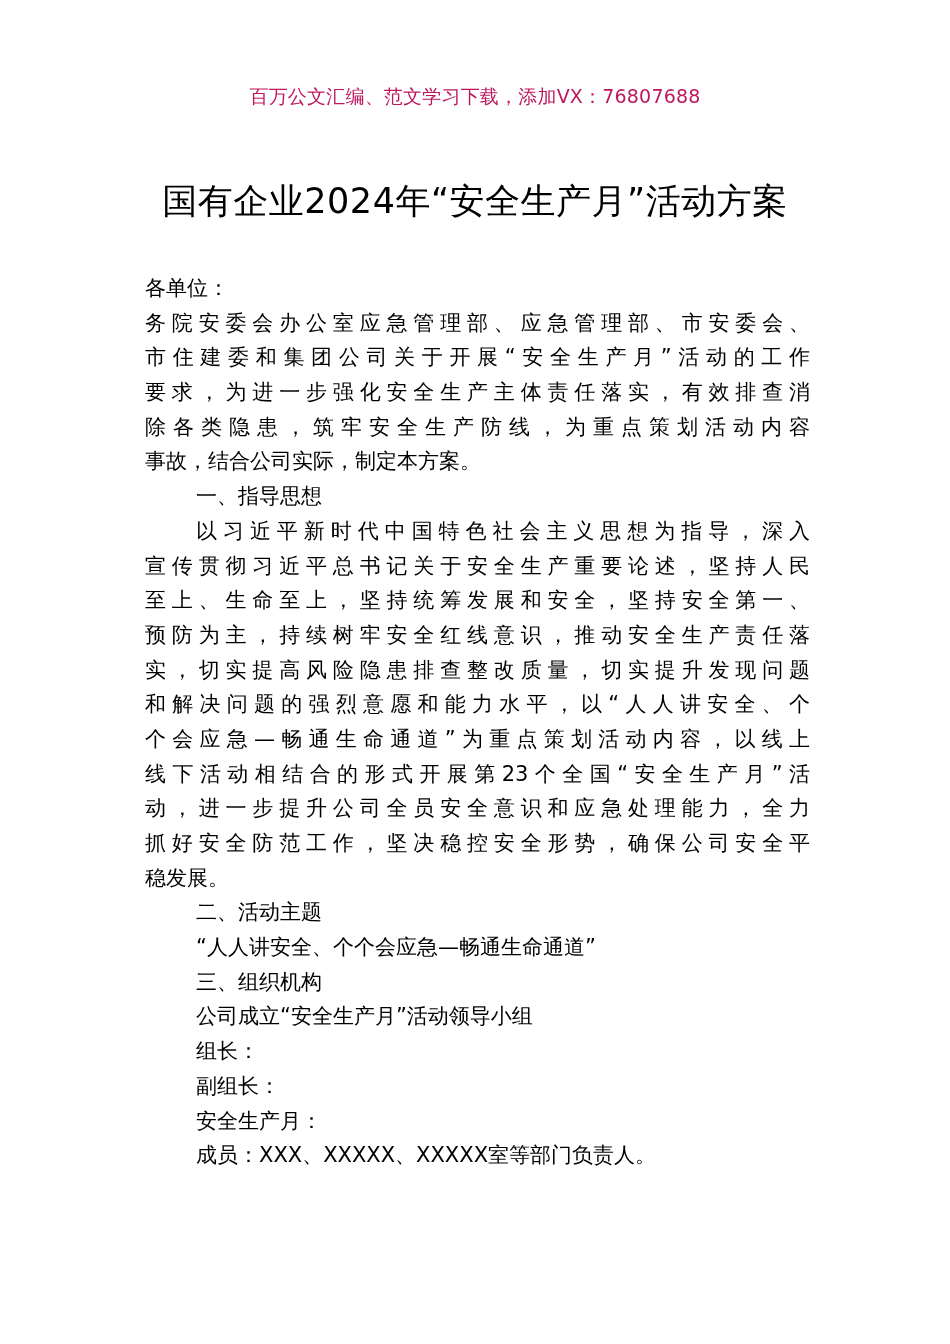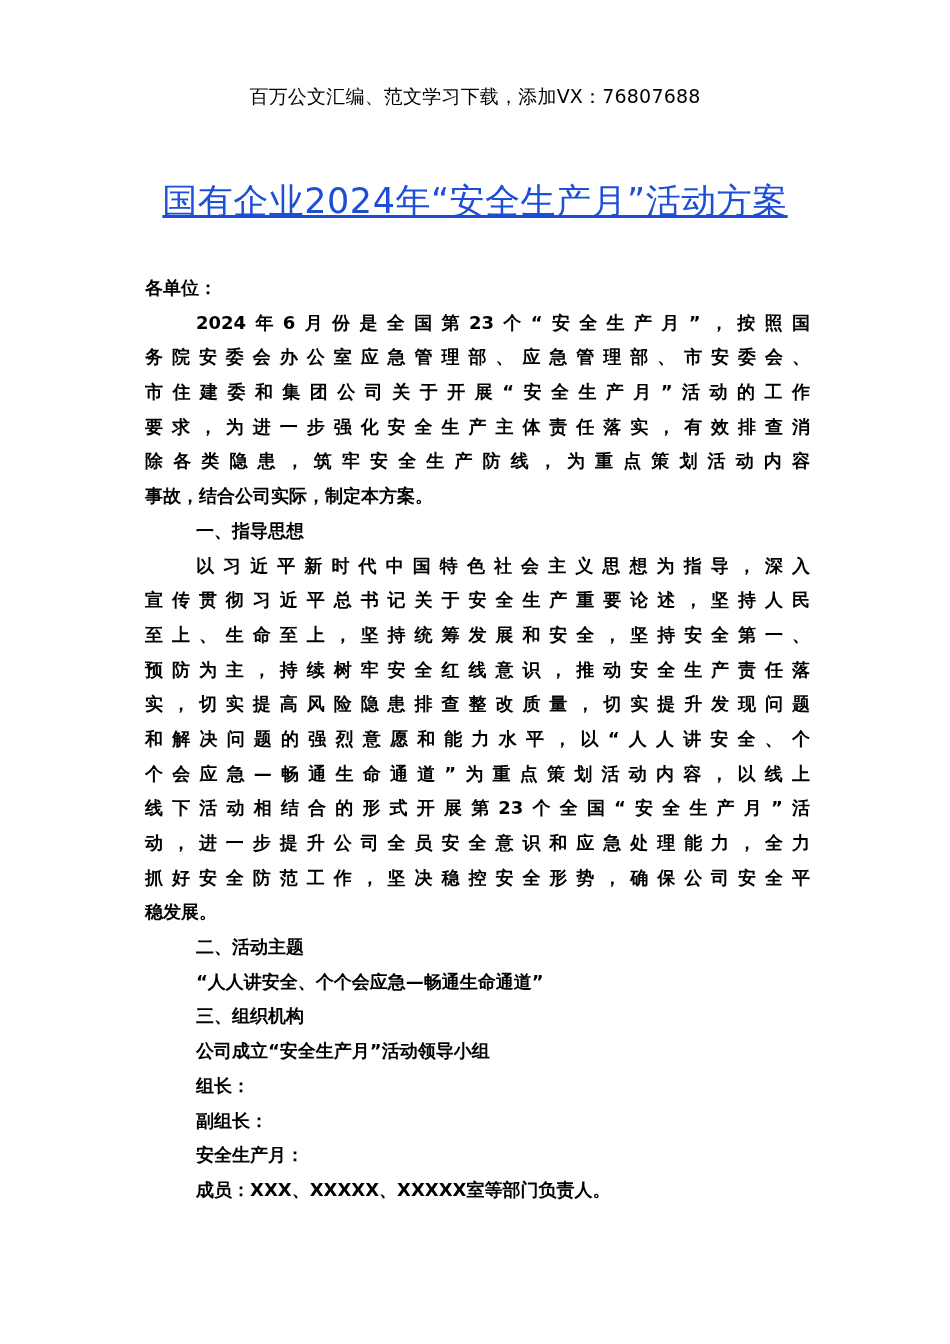--- a/index.html
+++ b/index.html
@@ -1,43 +1,42 @@
 <!DOCTYPE html>
 <html><head>
 <meta charset="utf-8">
 <style>
   html, body { margin:0; padding:0; background:#ffffff; }
   body { width:950px; height:1344px; position:relative; overflow:hidden;
          font-family: "DejaVu Sans", "Liberation Sans", sans-serif; color:#000; }
   .page { position:absolute; left:0; top:0; width:950px; height:1344px; background:#fff; }
   .watermark { position:absolute; left:0; width:950px; top:84px; text-align:center;
-               font-size:19px; color:#000000; letter-spacing:0.2px; white-space:nowrap; }
+               font-size:19px; color:#be185d; letter-spacing:0.2px; white-space:nowrap; }
   .title { position:absolute; left:0; width:950px; top:178px; text-align:center;
-           font-size:35px; color:#1d4ed8; white-space:nowrap; letter-spacing:0.5px;text-decoration:underline; }
+           font-size:35px; color:#000000; white-space:nowrap; letter-spacing:0.5px; }
   .body { position:absolute; left:145px; top:271px; width:665px; }
-  .line { height:34.7px; line-height:34.7px; font-size:18px; white-space:nowrap;
-          overflow:visible; text-align:justify; text-align-last:justify;font-weight:bold; }
+  .line { height:34.7px; line-height:34.7px; font-size:21px; white-space:nowrap;
+          overflow:visible; text-align:justify; text-align-last:justify; }
   .line.last { text-align:left; text-align-last:left; }
   .indent { padding-left:51px; }
 </style>
 </head>
 <body>
 
 <div class="page">
 
   <div class="watermark">百万公文汇编、范文学习下载，添加VX：76807688</div>
 
   <div class="title">国有企业2024年“安全生产月”活动方案</div>
 
   <div class="body">
 
     <div class="line last">各单位：</div>
 
     <div>
-      <div class="line indent">2024年6月份是全国第23个“安全生产月”，按照国</div>
       <div class="line">务院安委会办公室应急管理部、应急管理部、市安委会、</div>
       <div class="line">市住建委和集团公司关于开展“安全生产月”活动的工作</div>
       <div class="line">要求，为进一步强化安全生产主体责任落实，有效排查消</div>
       <div class="line">除各类隐患，筑牢安全生产防线，为重点策划活动内容</div>
       <div class="line last">事故，结合公司实际，制定本方案。</div>
     </div>
 
     <div class="line last indent">一、指导思想</div>
 
     <div>

